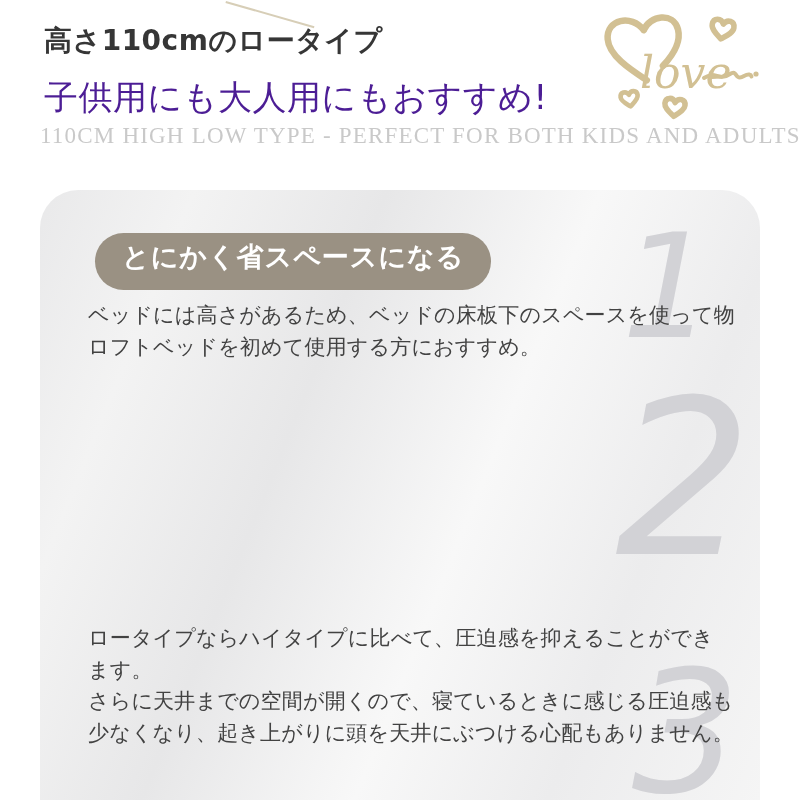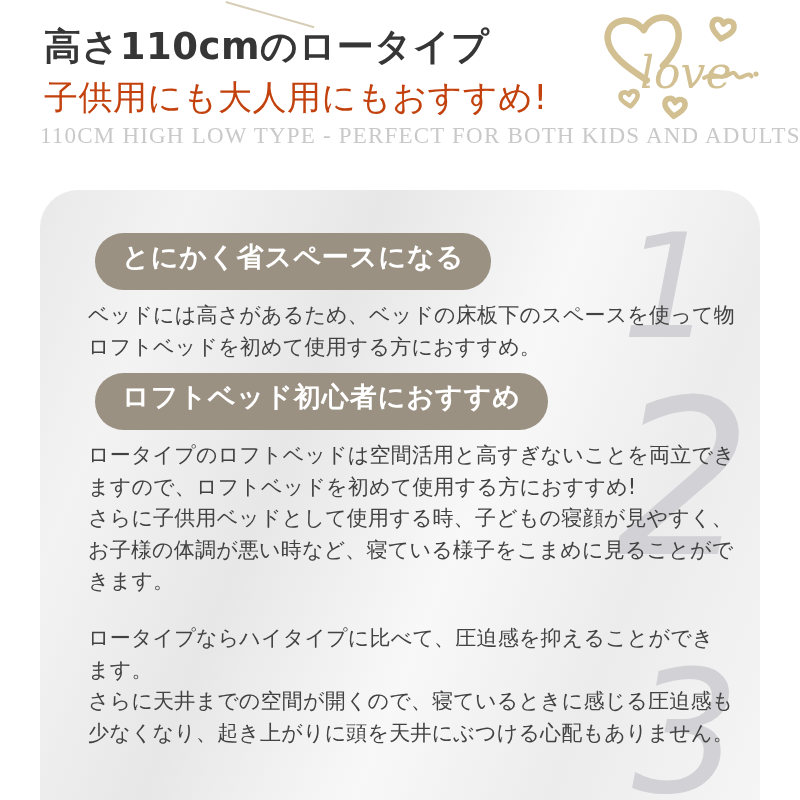--- a/index.html
+++ b/index.html
@@ -10,26 +10,26 @@
   }
   .page { position: absolute; inset: 0; width: 800px; height: 800px; background: #ffffff; overflow: hidden; }
 
   
   .hairline {
     position: absolute; left: 226px; top: 1px; width: 92px; height: 2px;
     background: #d7ceb7; transform: rotate(16deg); transform-origin: left top;
   }
   .title {
     position: absolute; left: 44px; top: 22px;
-    font-size: 37px; font-weight: 800; color: #363636; letter-spacing: 0.5px;
+    font-size: 28px; font-weight: 800; color: #363636; letter-spacing: 0.5px;
     white-space: nowrap;
   }
   .subtitle {
     position: absolute; left: 44px; top: 75px;
-    font-size: 34px; font-weight: 400; color: #c2410c; letter-spacing: 0.5px;
+    font-size: 34px; font-weight: 400; color: #4c1d95; letter-spacing: 0.5px;
     white-space: nowrap;
   }
   .caption {
     position: absolute; left: 40px; top: 123px; width: 740px;
     font-family: "Liberation Serif", "DejaVu Serif", serif;
     font-size: 23px; color: #c9c9c9; letter-spacing: 1.2px; white-space: nowrap;
   }
 
   
   .decor { position: absolute; left: 588px; top: 4px; width: 182px; height: 118px; text-decoration: underline; }
@@ -115,28 +115,20 @@
     <div class="numeral n1">1</div>
     <div class="numeral n2">2</div>
     <div class="numeral n3">3</div>
 
     <section class="sec s1">
       <div class="badge">とにかく省スペースになる</div>
       <p class="body-text">ベッドには高さがあるため、ベッドの床板下のスペースを使って物
 ロフトベッドを初めて使用する方におすすめ。</p>
     </section>
 
-    <section class="sec s2">
-      <div class="badge">ロフトベッド初心者におすすめ</div>
-      <p class="body-text">ロータイプのロフトベッドは空間活用と高すぎないことを両立でき
-ますので、ロフトベッドを初めて使用する方におすすめ!
-さらに子供用ベッドとして使用する時、子どもの寝顔が見やすく、
-お子様の体調が悪い時など、寝ている様子をこまめに見ることがで
-きます。</p>
-    </section>
 
     <section class="sec s3">
       <p class="body-text">ロータイプならハイタイプに比べて、圧迫感を抑えることができ
 ます。
 さらに天井までの空間が開くので、寝ているときに感じる圧迫感も
 少なくなり、起き上がりに頭を天井にぶつける心配もありません。</p>
     </section>
 
   </div>
 </div>

